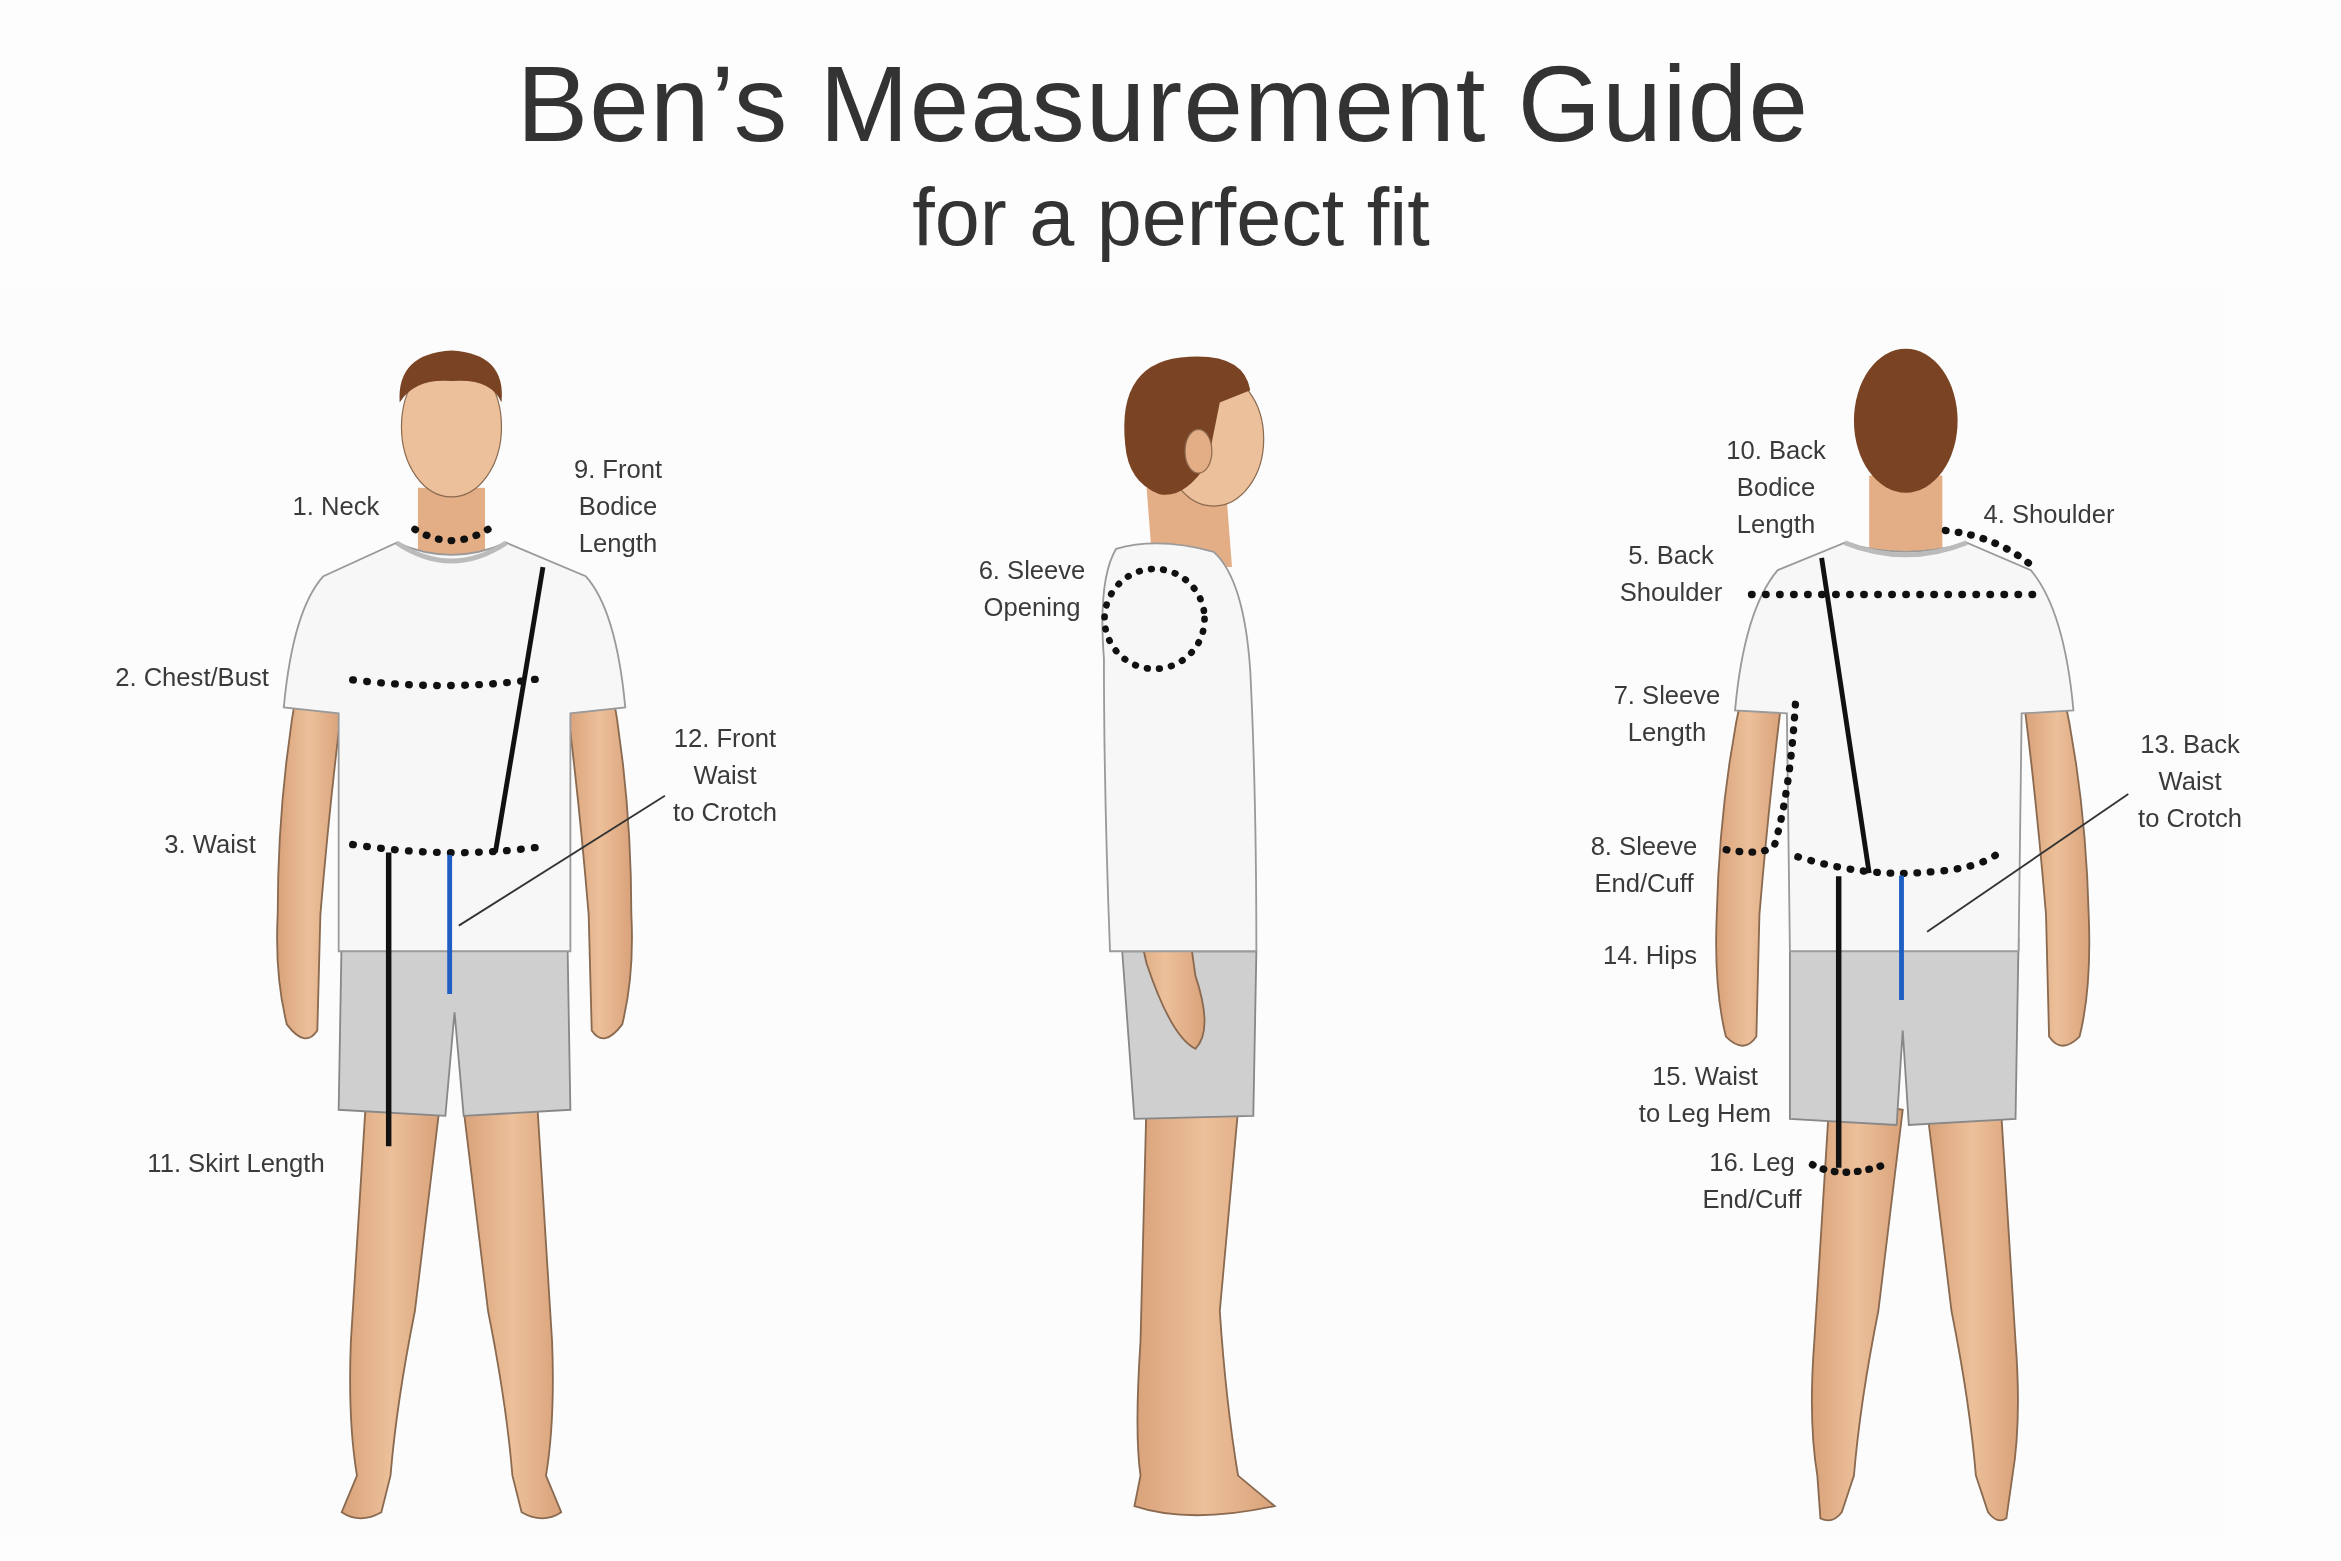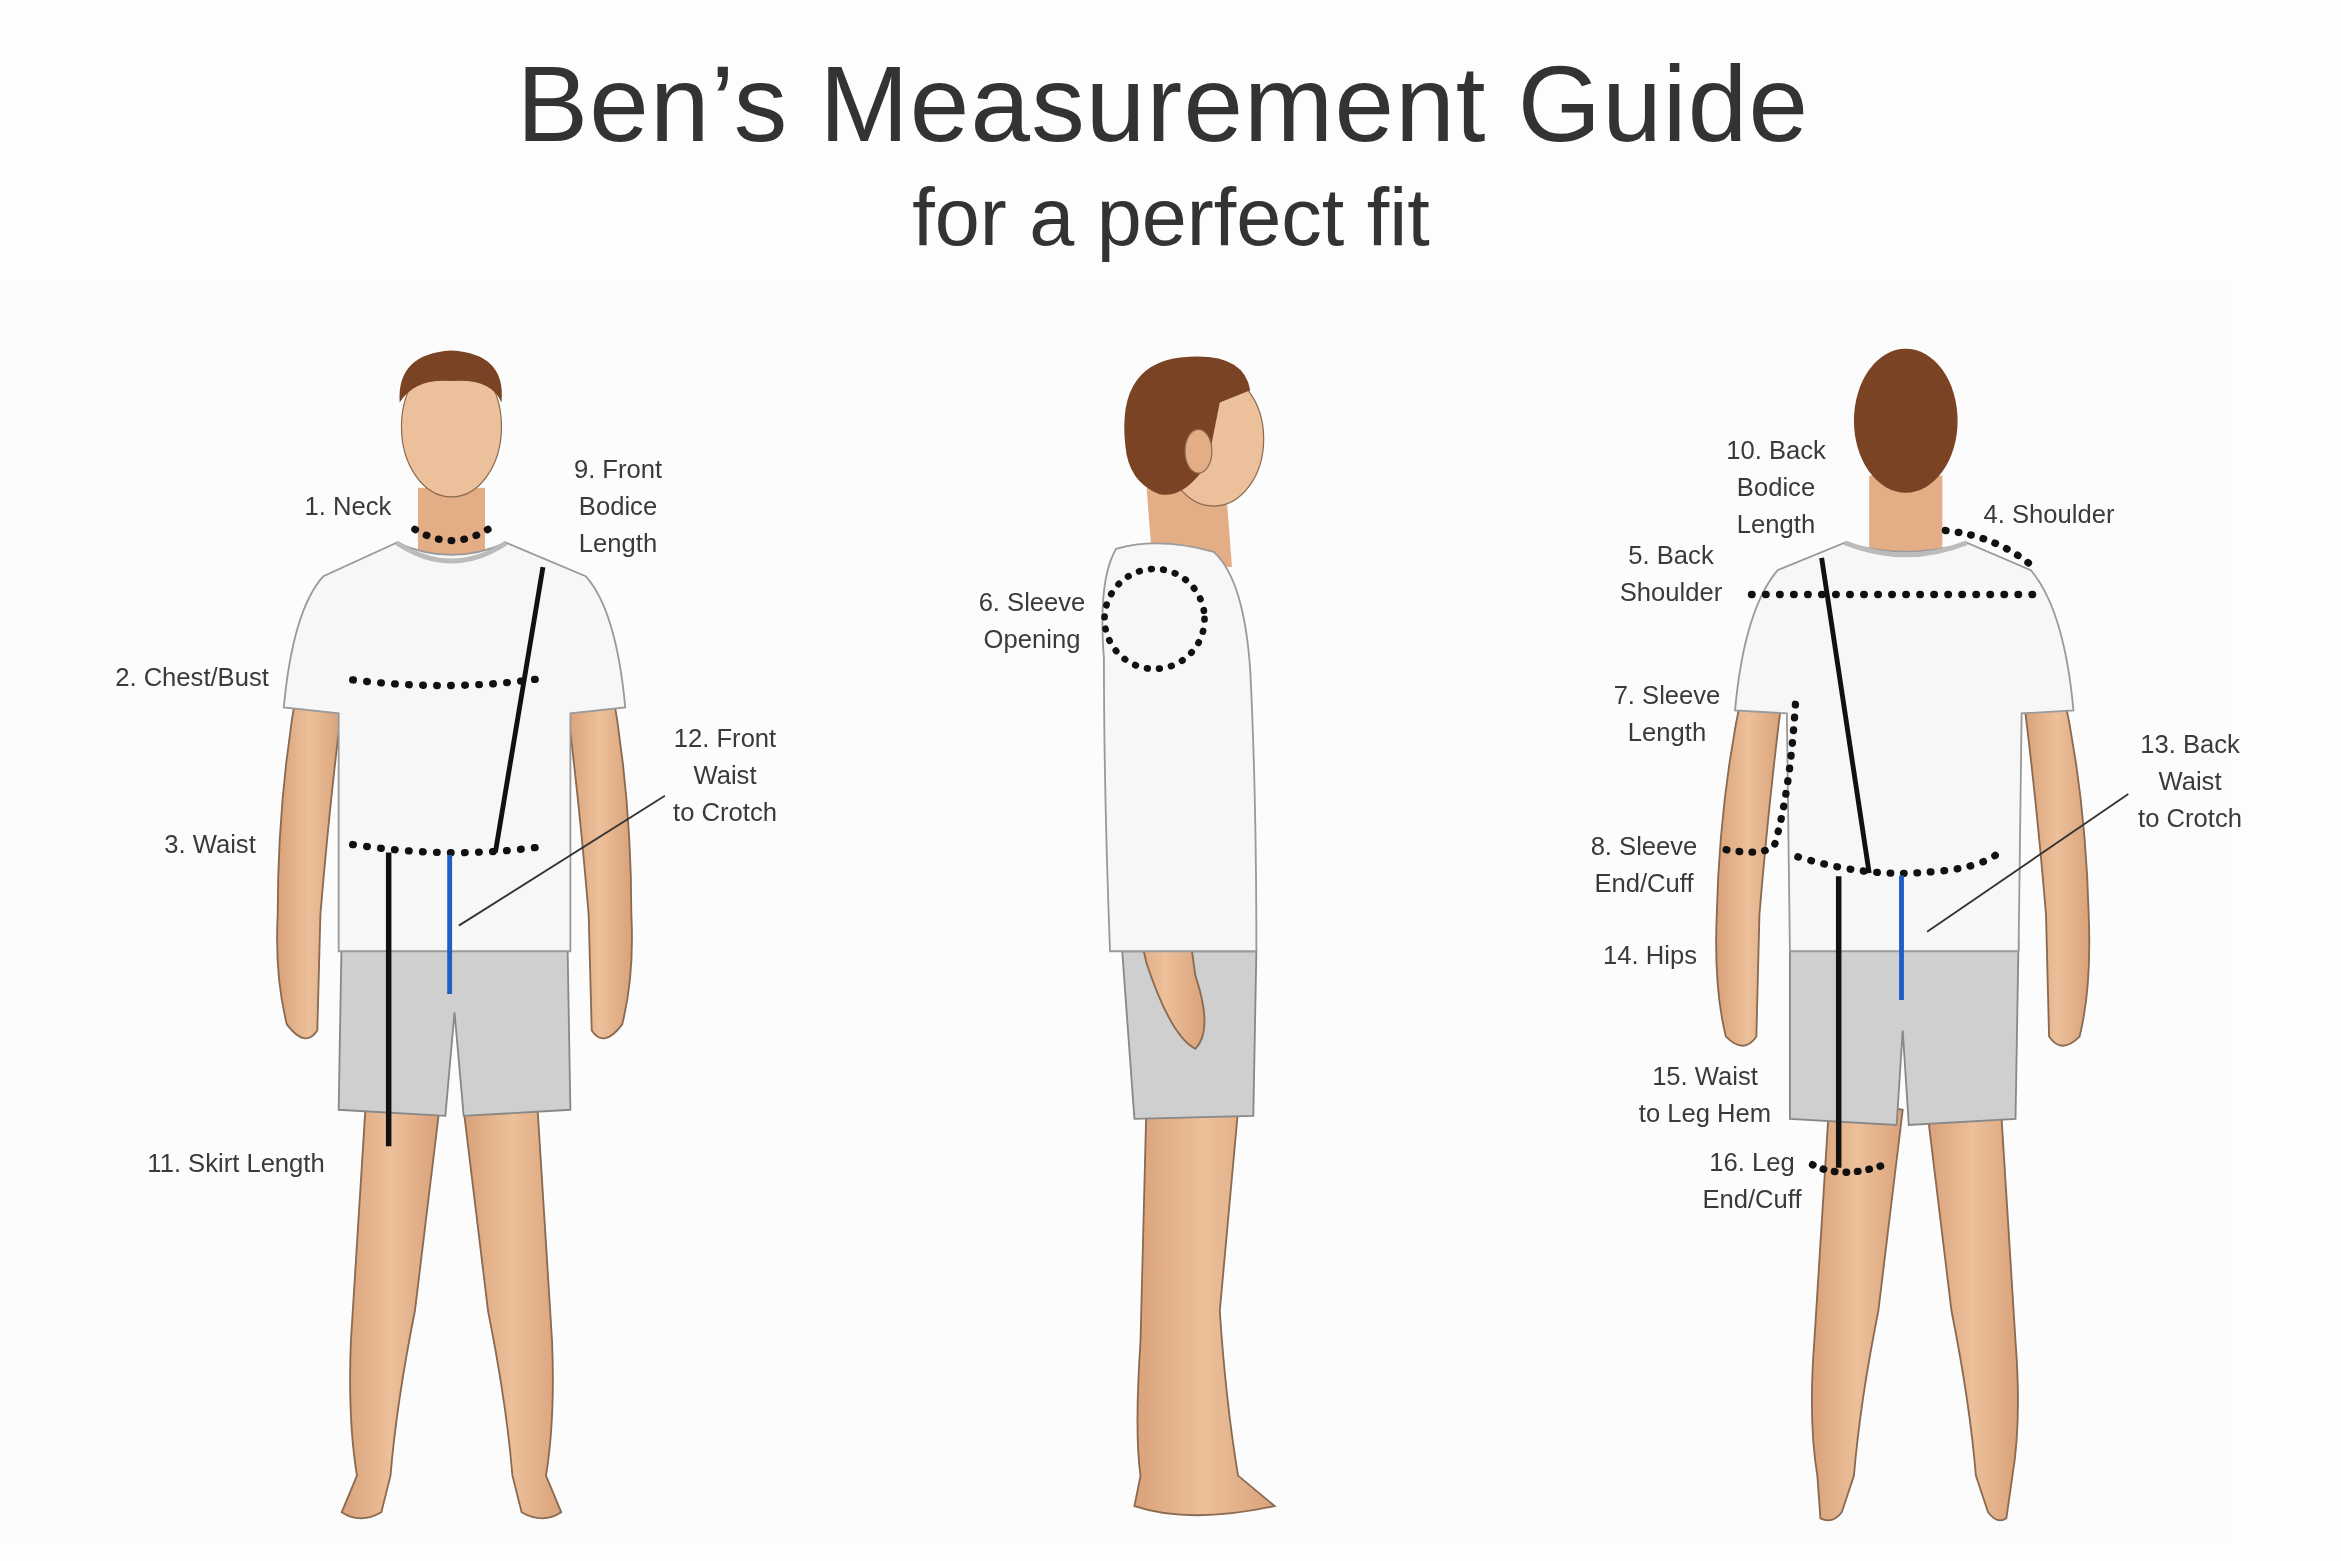--- a/index.html
+++ b/index.html
@@ -85,21 +85,21 @@
     <line x1="2987" y1="915" x2="3065" y2="1432" stroke="#111" stroke-width="8"></line>
     <path d="M2944 1155 Q2935 1300 2910 1385 Q2895 1405 2828 1393" fill="none" stroke="#111" stroke-width="12" stroke-dasharray="1 20" stroke-linecap="round"></path>
     <path d="M2948 1405 Q3060 1440 3165 1430 Q3240 1425 3273 1402" fill="none" stroke="#111" stroke-width="12" stroke-dasharray="1 21" stroke-linecap="round"></path>
     <line x1="3015" y1="1437" x2="3015" y2="1915" stroke="#111" stroke-width="9"></line>
     <line x1="3118" y1="1436" x2="3118" y2="1640" stroke="#1f5fc4" stroke-width="8"></line>
     <line x1="3490" y1="1302" x2="3160" y2="1528" stroke="#333" stroke-width="3"></line>
     <path d="M2972 1910 Q3020 1935 3090 1910" fill="none" stroke="#111" stroke-width="12" stroke-dasharray="1 18" stroke-linecap="round"></path>
   </g>
 </svg>
 
-<div class="label center" style="left:348px; top:488px;">
+<div class="label center" style="left:336px; top:488px;">
   <div>1. Neck</div>
 </div>
 <div class="label center" style="left:579px; top:451px;margin-left:39px;">
   <div>9. Front</div>
   <div>Bodice</div>
   <div>Length</div>
 </div>
 <div class="label center" style="left:192px; top:659px;">
   <div>2. Chest/Bust</div>
 </div>
@@ -107,21 +107,21 @@
   <div>12. Front</div>
   <div>Waist</div>
   <div>to Crotch</div>
 </div>
 <div class="label center" style="left:210px; top:826px;">
   <div>3. Waist</div>
 </div>
 <div class="label center" style="left:236px; top:1133px;margin-top:12px;">
   <div>11. Skirt Length</div>
 </div>
-<div class="label center" style="left:1032px; top:584px;">
+<div class="label center" style="left:1032px; top:552px;">
   <div>6. Sleeve</div>
   <div>Opening</div>
 </div>
 <div class="label center" style="left:1776px; top:432px;">
   <div>10. Back</div>
   <div>Bodice</div>
   <div>Length</div>
 </div>
 <div class="label center" style="left:2049px; top:496px;">
   <div>4. Shoulder</div>

